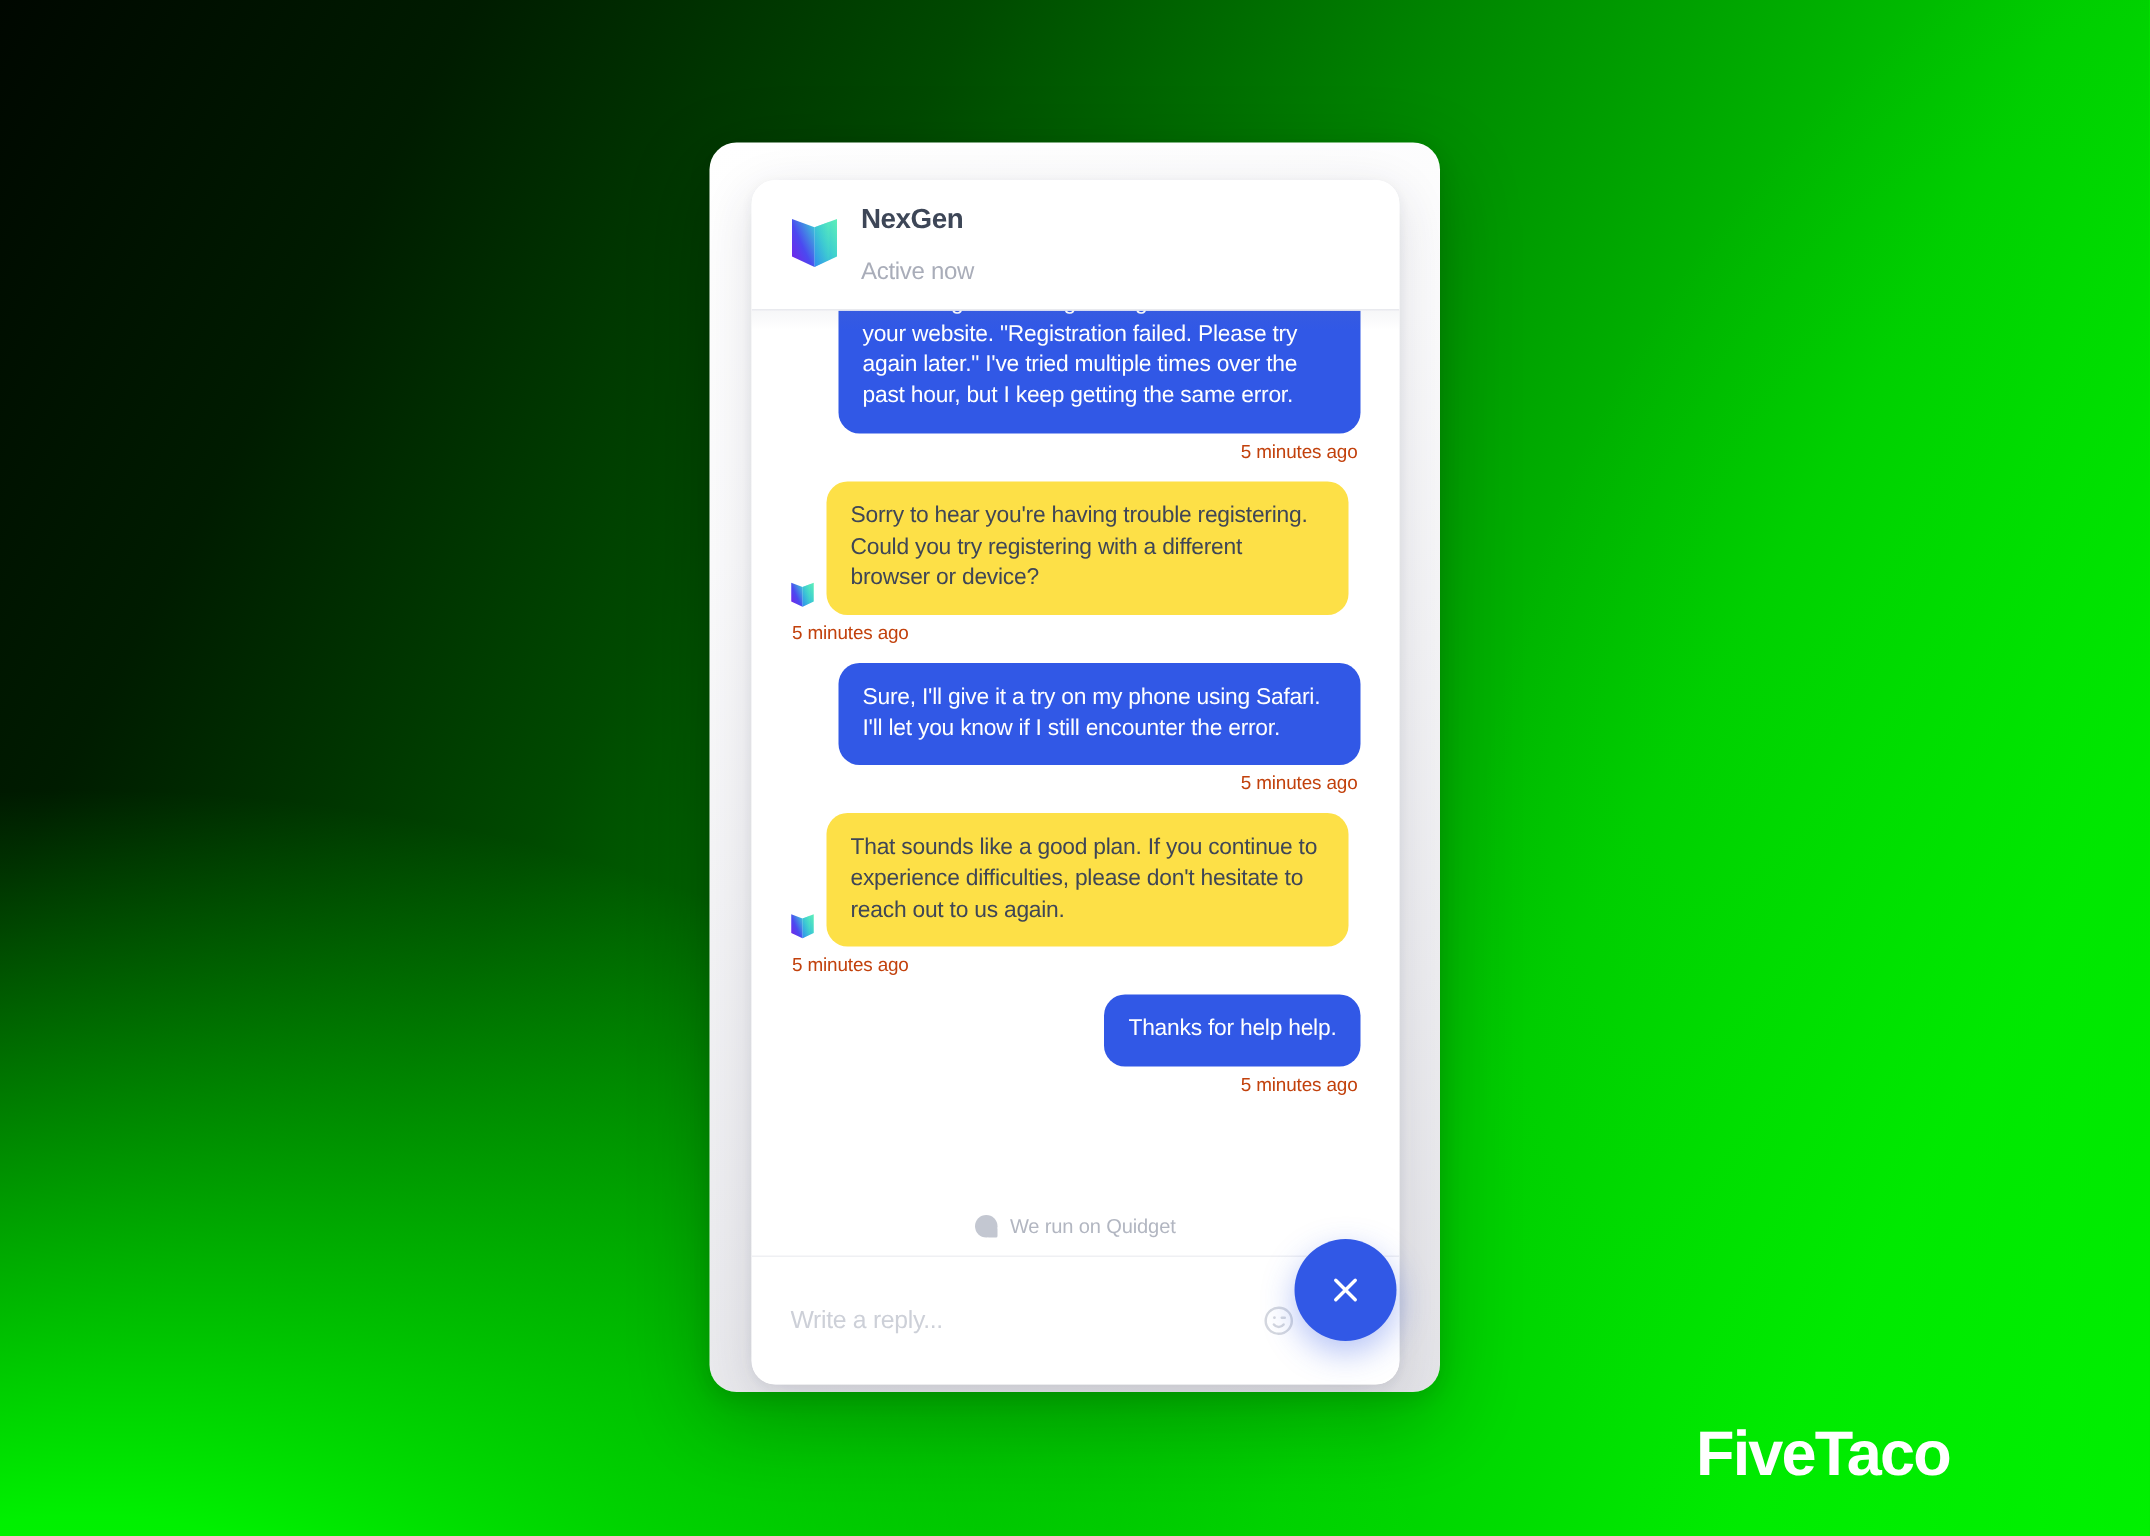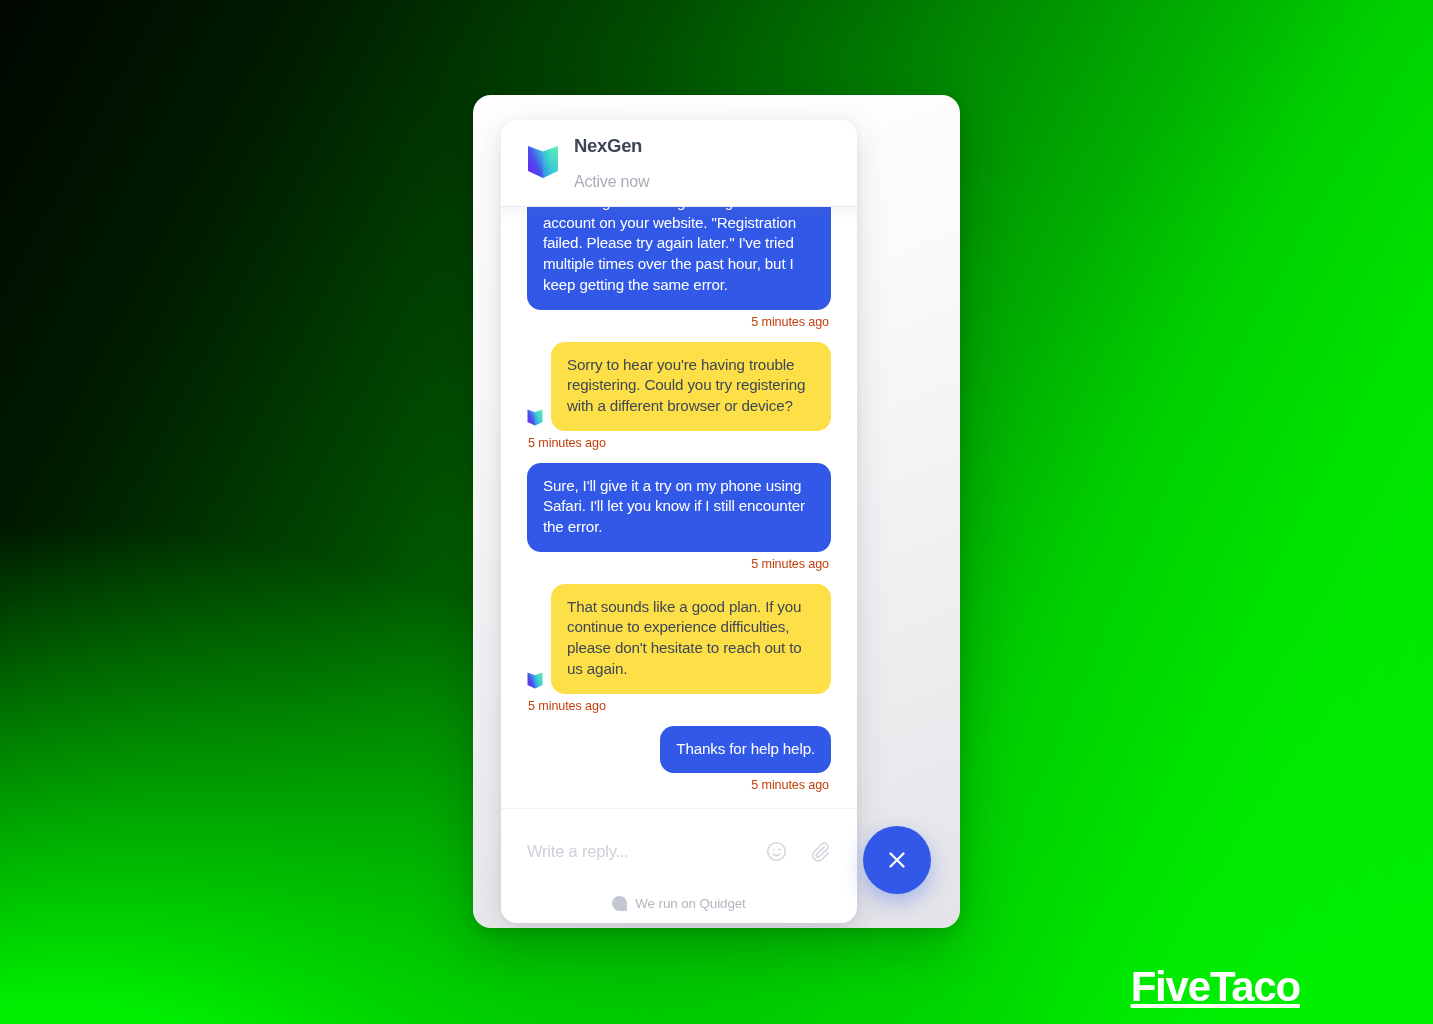--- a/index.html
+++ b/index.html
@@ -31,21 +31,21 @@
     background: linear-gradient(160deg, #ffffff 0%, #fbfbfc 28%, #ededf0 72%, #e4e4e8 100%);
     box-shadow: 0 18px 55px rgba(0,0,0,0.22), 0 4px 14px rgba(0,0,0,0.10);
     overflow: hidden;
   }
 
   
   #chat-card {
     position: absolute;
     left: 28px;
     top: 25px;
-    width: 356px;
+    width: 432px;
     height: 803px;
     border-radius: 16px;
     background: #ffffff;
     box-shadow: 0 10px 34px rgba(40,45,70,0.14), 0 2px 8px rgba(40,45,70,0.06);
     display: flex;
     flex-direction: column;
     overflow: hidden;
   }
 
   
@@ -194,28 +194,27 @@
     display: flex;
     align-items: center;
     justify-content: center;
     box-shadow: 0 8px 22px rgba(49,88,230,0.36);
   }
 
   
   #watermark {
     position: absolute;
     right: 133px;
-    bottom: 16px;
+    bottom: 34px;
     font-size: 42px;
     font-weight: bold;
     color: #ffffff;
     letter-spacing: -1.2px;
     line-height: 1;
     user-select: none;
-    text-decoration: underline;
   }
 </style>
 </head>
 <body>
 
 <svg width="0" height="0" style="position:absolute" aria-hidden="true">
   <defs>
     <linearGradient id="bookGradA" x1="0%" y1="100%" x2="100%" y2="0%">
       <stop offset="0%" stop-color="#7a1fe8"></stop>
       <stop offset="45%" stop-color="#4b49f0"></stop>
@@ -286,40 +285,40 @@
 
       <div class="msg-row from-user">
         <div class="bubble-line">
           <div class="bubble user">Thanks for help help.</div>
         </div>
         <div class="timestamp">5 minutes ago</div>
       </div>
 
     </div>
 
+    <div id="powered-strip">
+      <span id="quidget-mark"></span>
+      <span id="powered-label">We run on Quidget</span>
+    </div>
+
     <div id="composer">
       <input id="reply-input" type="text" placeholder="Write a reply..." style="">
       <div class="composer-actions">
         <svg width="23" height="23" viewBox="0 0 24 24" fill="none" stroke="#d4d7de" stroke-width="1.7" stroke-linecap="round">
           <circle cx="12" cy="12" r="9.1"></circle>
           <path d="M8.6 14.6c.9 1.15 2.05 1.72 3.4 1.72s2.5-.57 3.4-1.72"></path>
           <circle cx="9" cy="9.9" r="0.95" fill="#d4d7de" stroke="none"></circle>
           <path d="M14.1 9.9h2.1"></path>
         </svg>
         <svg width="23" height="23" viewBox="0 0 24 24" fill="none" stroke="#d4d7de" stroke-width="1.7" stroke-linecap="round" stroke-linejoin="round">
           <path d="M16.9 7.1 9.3 14.7a1.9 1.9 0 0 0 2.7 2.7l7.6-7.6a3.8 3.8 0 0 0-5.4-5.4l-7.6 7.6a5.7 5.7 0 0 0 8.1 8.1l6.4-6.4"></path>
         </svg>
       </div>
     </div>
 
-    <div id="powered-strip">
-      <span id="quidget-mark"></span>
-      <span id="powered-label">We run on Quidget</span>
-    </div>
-
   </div>
 
   <button id="close-fab">
     <svg width="26" height="26" viewBox="0 0 24 24" fill="none" stroke="#ffffff" stroke-width="2.1" stroke-linecap="round">
       <path d="M6 6 L18 18 M18 6 L6 18"></path>
     </svg>
   </button>
 
 </div>
 

